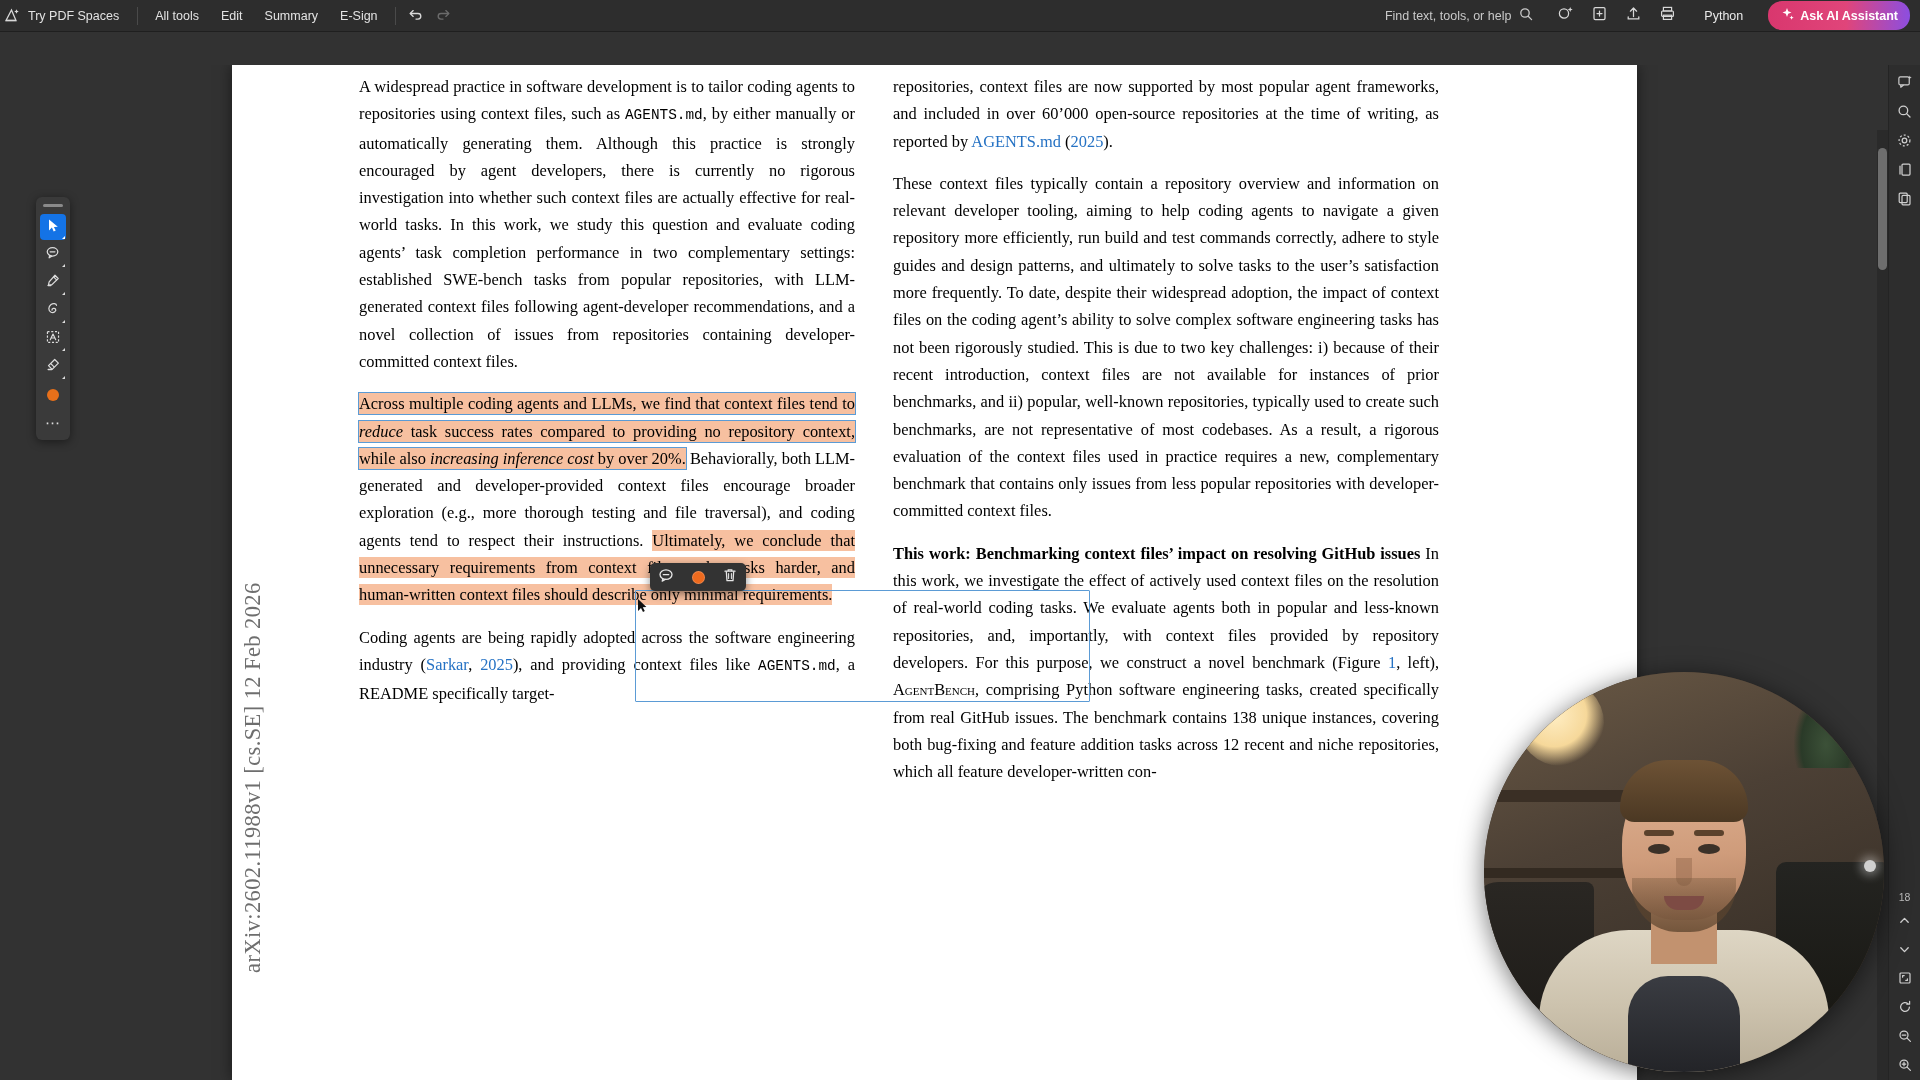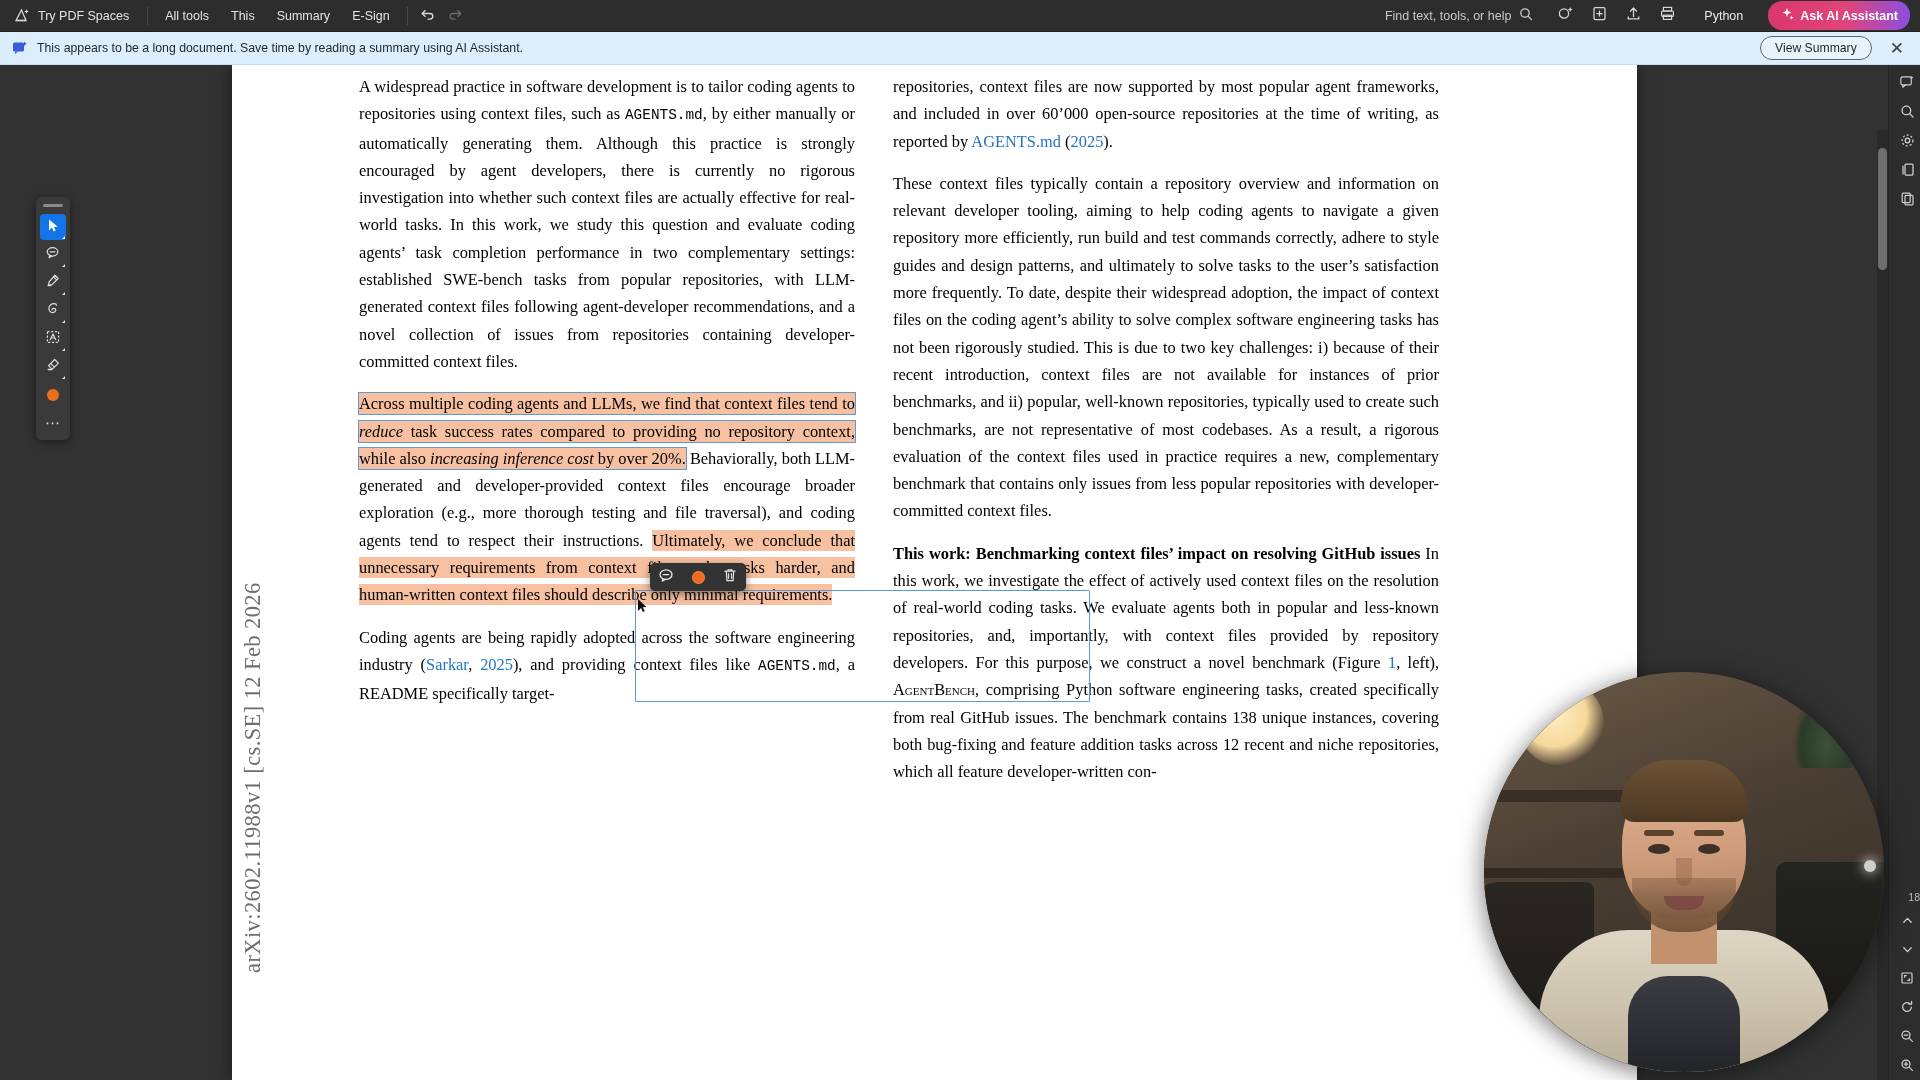--- a/index.html
+++ b/index.html
@@ -10,21 +10,21 @@
     font-family: "Liberation Sans", sans-serif;
   }
   #app { position: relative; width: 1920px; height: 1080px; background: #323232; }
 
   
   .topbar {
     position: absolute; top: 0; left: 0; width: 1920px; height: 32px;
     background: #2d2d2d; display: flex; align-items: center;
     border-bottom: 1px solid #1f1f1f;
   }
-  .tb-left { display: flex; align-items: center; height: 100%; padding-left: 10px; }
+  .tb-left { display: flex; align-items: center; height: 100%; }
   .pdfspaces {
     display: flex; align-items: center; gap: 7px;
     color: #e3e3e3; font-size: 12.5px; padding: 0 12px 0 4px; height: 26px;
     cursor: pointer;
   }
   .ps-icon { width: 17px; height: 17px; position: relative; display:inline-block; }
   .vdivider { width: 1px; height: 18px; background: #4a4a4a; margin: 0 6px; }
   .menu-item {
     color: #e3e3e3; font-size: 12.5px; padding: 5px 11px; cursor: pointer;
     border-radius: 3px; white-space: nowrap;
@@ -144,21 +144,21 @@
     padding: 0 6px; gap: 12px; box-shadow: 0 3px 9px rgba(0,0,0,.45); z-index: 20;
   }
   .anno-btn { width: 20px; height: 20px; display:flex; align-items:center; justify-content:center;
               cursor:pointer; color:#e6e6e6; border-radius:3px; }
   .anno-swatch { width: 13px; height: 13px; border-radius: 50%; background: #ee6a1e;
                  border: 1px solid #fff3; }
 
   
   .right-rail {
     position: absolute; top: 65px; right: 0; width: 32px; height: 1015px;
-    background: #2d2d2d; display: flex; flex-direction: column; align-items: flex-end;
+    background: #2d2d2d; display: flex; flex-direction: column; align-items: center;
     padding-top: 6px; gap: 3px; border-left: 1px solid #242424;
   }
   .rail-btn {
     width: 26px; height: 26px; display: flex; align-items: center; justify-content: center;
     cursor: pointer; color: #cfcfcf; border-radius: 3px;
   }
   .rail-spacer { flex: 1 1 auto; }
   .rail-label { color: #bdbdbd; font-size: 10.5px; padding: 3px 0; }
 
   
@@ -235,21 +235,21 @@
           <svg width="17" height="17" viewBox="0 0 17 17">
             <path d="M2 13.5 L7.5 3 L12 13.5 Z" fill="none" stroke="#d8d8d8" stroke-width="1.3"></path>
             <path d="M2 13.5 L12 13.5" stroke="#d8d8d8" stroke-width="1.3"></path>
             <path d="M12.5 2.2 l.7 1.6 1.6.7 -1.6.7 -.7 1.6 -.7-1.6 -1.6-.7 1.6-.7z" fill="#d8d8d8"></path>
           </svg>
         </span>
         <span>Try PDF Spaces</span>
       </div>
       <div class="vdivider"></div>
       <div class="menu-item">All tools</div>
-      <div class="menu-item">This</div>
+      <div class="menu-item">Edit</div>
       <div class="menu-item">Summary</div>
       <div class="menu-item">E-Sign</div>
       <div class="vdivider"></div>
       <div class="icon-btn">
         <span>
           <svg width="17" height="17" viewBox="0 0 17 17">
             <path d="M3.5 8.5 h7.5 a2.8 2.8 0 0 1 0 5.6 h-2" fill="none" stroke="currentColor" stroke-width="1.35" stroke-linecap="round"></path>
             <path d="M6.2 5.6 L3.2 8.5 L6.2 11.4" fill="none" stroke="currentColor" stroke-width="1.35" stroke-linecap="round" stroke-linejoin="round"></path>
           </svg>
         </span>
@@ -313,34 +313,20 @@
           <svg width="14" height="14" viewBox="0 0 14 14">
             <path d="M7 1 l1.2 3.3 3.3 1.2 -3.3 1.2 -1.2 3.3 -1.2-3.3 -3.3-1.2 3.3-1.2z" fill="#fff"></path>
             <path d="M11.6 8.6 l.6 1.5 1.5.6 -1.5.6 -.6 1.5 -.6-1.5 -1.5-.6 1.5-.6z" fill="#fff"></path>
           </svg>
         </span>
         <span>Ask AI Assistant</span>
       </div>
     </div>
   </div>
 
-  <div class="banner">
-    <span class="banner-icon">
-      <svg width="16" height="16" viewBox="0 0 16 16">
-        <rect x="1" y="2.5" width="11" height="9" rx="1.6" fill="#3b5bdb"></rect>
-        <path d="M3 11.5 L3 14 L6.2 11.5 Z" fill="#3b5bdb"></path>
-        <path d="M12.6 1.2 l.7 1.8 1.8.7 -1.8.7 -.7 1.8 -.7-1.8 -1.8-.7 1.8-.7z" fill="#3b5bdb"></path>
-      </svg>
-    </span>
-    <span class="banner-text">This appears to be a long document. Save time by reading a summary using AI Assistant.</span>
-    <div class="banner-right">
-      <div class="view-summary">View Summary</div>
-      <div class="banner-close">✕</div>
-    </div>
-  </div>
 
   <div class="workarea">
 
     <div class="page-scroll">
       <div class="page">
 
         <div class="arxiv-stamp">arXiv:2602.11988v1  [cs.SE]  12 Feb 2026</div>
 
         <div class="col col-left">
           <p><span>A widespread practice in software development is to tailor coding agents to repositories using context files, such as </span><span class="mono">AGENTS.md</span><span>, by either manually or automatically generating them. Although this practice is strongly encouraged by agent developers, there is currently no rigorous investigation into whether such context files are actually effective for real-world tasks. In this work, we study this question and evaluate coding agents’ task completion performance in two complementary settings: established SWE-bench tasks from popular repositories, with LLM-generated context files following agent-developer recommendations, and a novel collection of issues from repositories containing developer-committed context files.</span></p>

